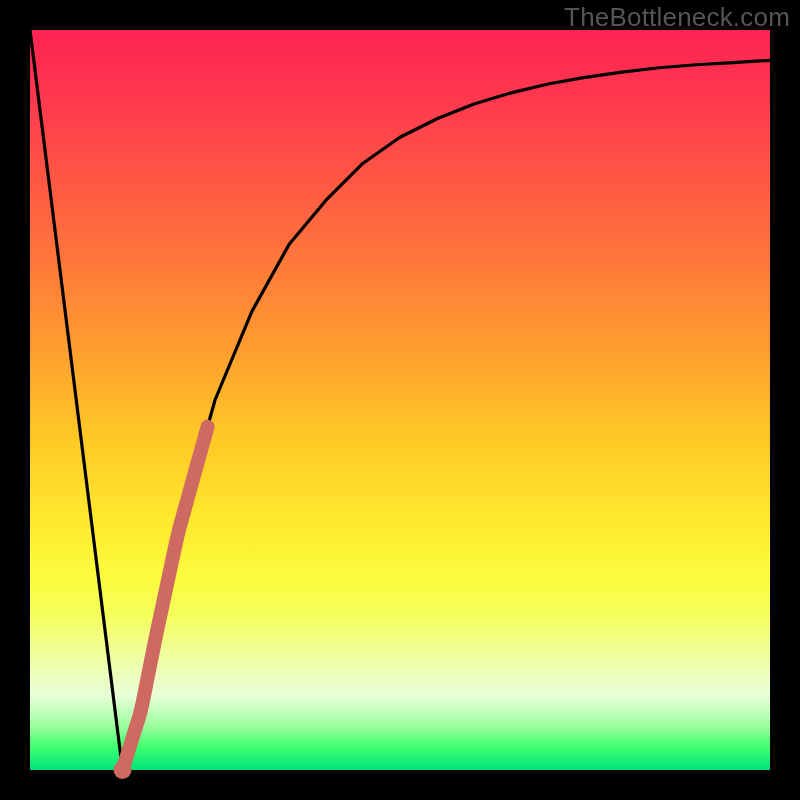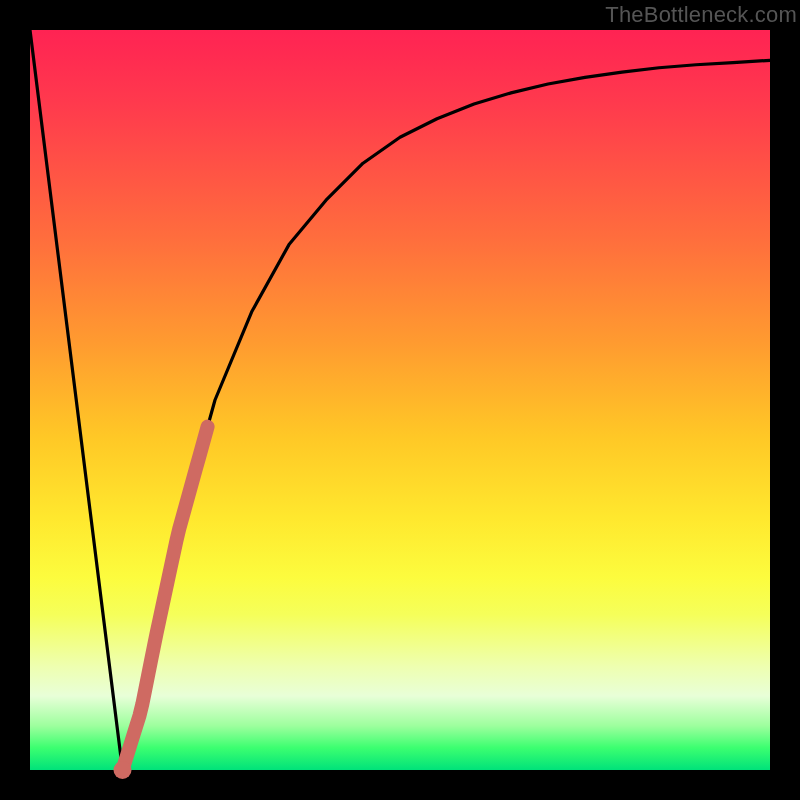--- a/index.html
+++ b/index.html
@@ -13,23 +13,23 @@
   }
   .outer {
     position: relative;
     width: 800px;
     height: 800px;
     background: #000;
   }
   .watermark {
     position: absolute;
     top: 2px;
-    right: 3px;
+    right: 10px;
     color: #555;
-    font-size: 22px;
+    font-size: 26px;
     font-weight: 500;
     letter-spacing: 0.2px;
     z-index: 10;
   }
   .plot-frame {
     position: absolute;
     left: 30px;
     top: 30px;
     width: 740px;
     height: 740px;

